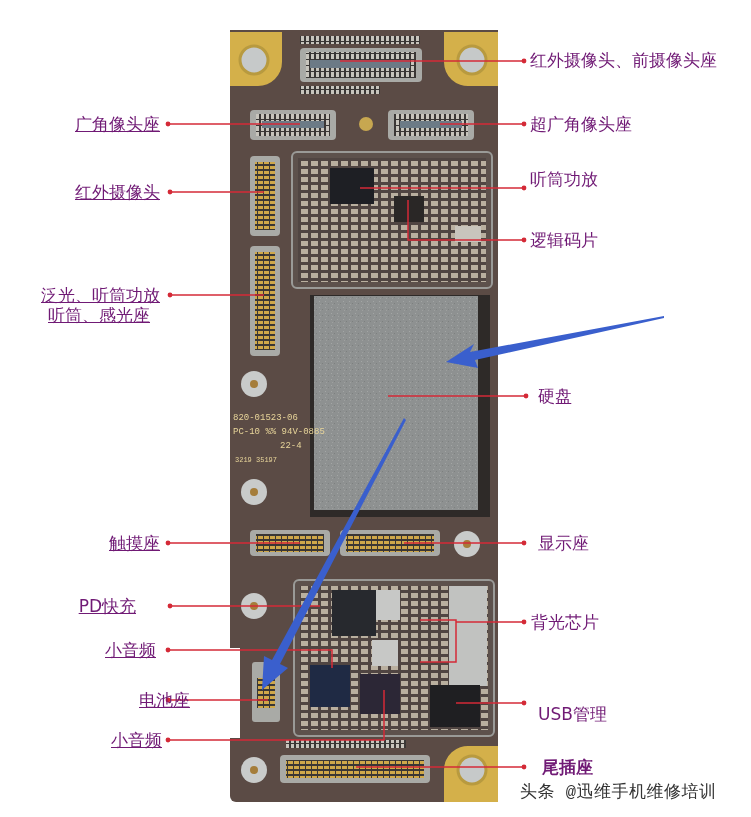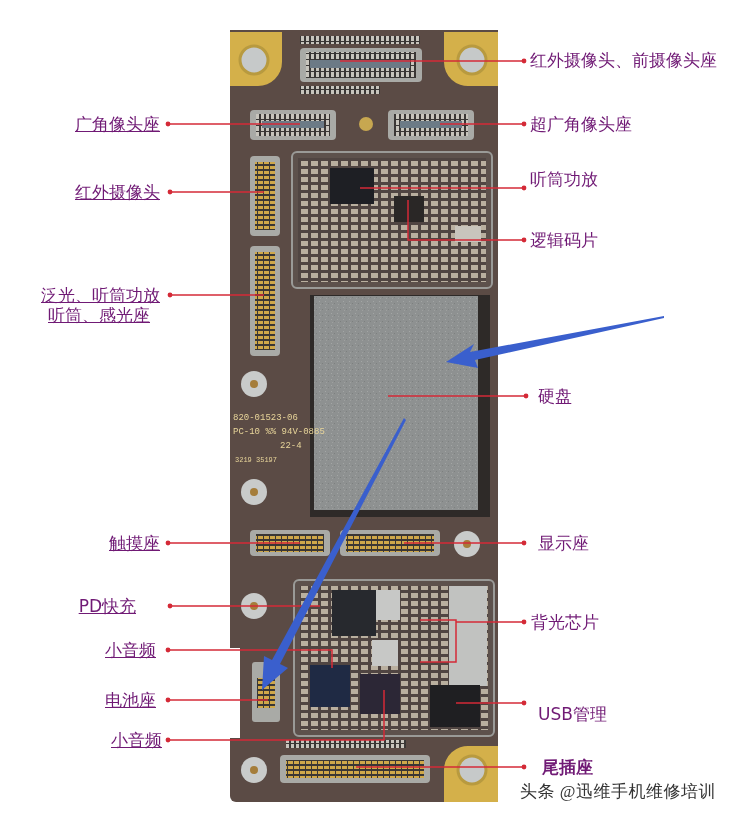--- a/index.html
+++ b/index.html
@@ -1,20 +1,20 @@
 <!DOCTYPE html>
 <html><head>
 <meta charset="utf-8">
 <style>
   html,body{margin:0;padding:0;background:#ffffff;}
   body{width:751px;height:817px;position:relative;overflow:hidden;font-family:"DejaVu Sans","Liberation Sans",sans-serif;}
   .lbl{position:absolute;color:#701a75;font-size:17px;line-height:18px;white-space:nowrap;font-family:"DejaVu Sans","Liberation Sans",sans-serif;}
   .lbl.right{text-align:left;}
   .lbl.left{text-align:right;text-decoration:underline;}
-  .watermark{position:absolute;left:520px;top:780px;font-size:17px;color:#333333;white-space:nowrap;font-family:Liberation Serif, serif;letter-spacing:0.5px;}
+  .watermark{position:absolute;left:520px;top:780px;font-size:17px;color:#333333;white-space:nowrap;font-family:Liberation Mono, monospace;letter-spacing:0.5px;}
   svg{position:absolute;left:0;top:0;}
 </style>
 </head>
 <body>
 
 <svg width="751" height="817" viewBox="0 0 751 817">
   <defs>
     <marker id="dot" markerWidth="4" markerHeight="4" refX="2" refY="2">
         <circle cx="2" cy="2" r="1.6" fill="#d42a37"></circle>
       </marker>
@@ -193,16 +193,16 @@
 <div class="lbl right" style="left:538px;top:705px;">USB管理</div>
 <div class="lbl right" style="left:542px;top:758px;font-weight:bold;">尾插座</div>
 
 <div class="lbl left" style="right:591px;top:115px;">广角像头座</div>
 <div class="lbl left" style="right:591px;top:183px;">红外摄像头</div>
 <div class="lbl left" style="right:591px;top:286px;">泛光、听筒功放</div>
 <div class="lbl left" style="left:48px;top:306px;">听筒、感光座</div>
 <div class="lbl left" style="right:591px;top:534px;">触摸座</div>
 <div class="lbl left" style="right:615px;top:597px;">PD快充</div>
 <div class="lbl left" style="right:595px;top:641px;">小音频</div>
-<div class="lbl left" style="right:595px;top:691px;">电池座</div>
+<div class="lbl left" style="right:561px;top:691px;">电池座</div>
 <div class="lbl left" style="right:589px;top:731px;">小音频</div>
 
 <div class="watermark">头条 @迅维手机维修培训</div>
 
 </body></html>

